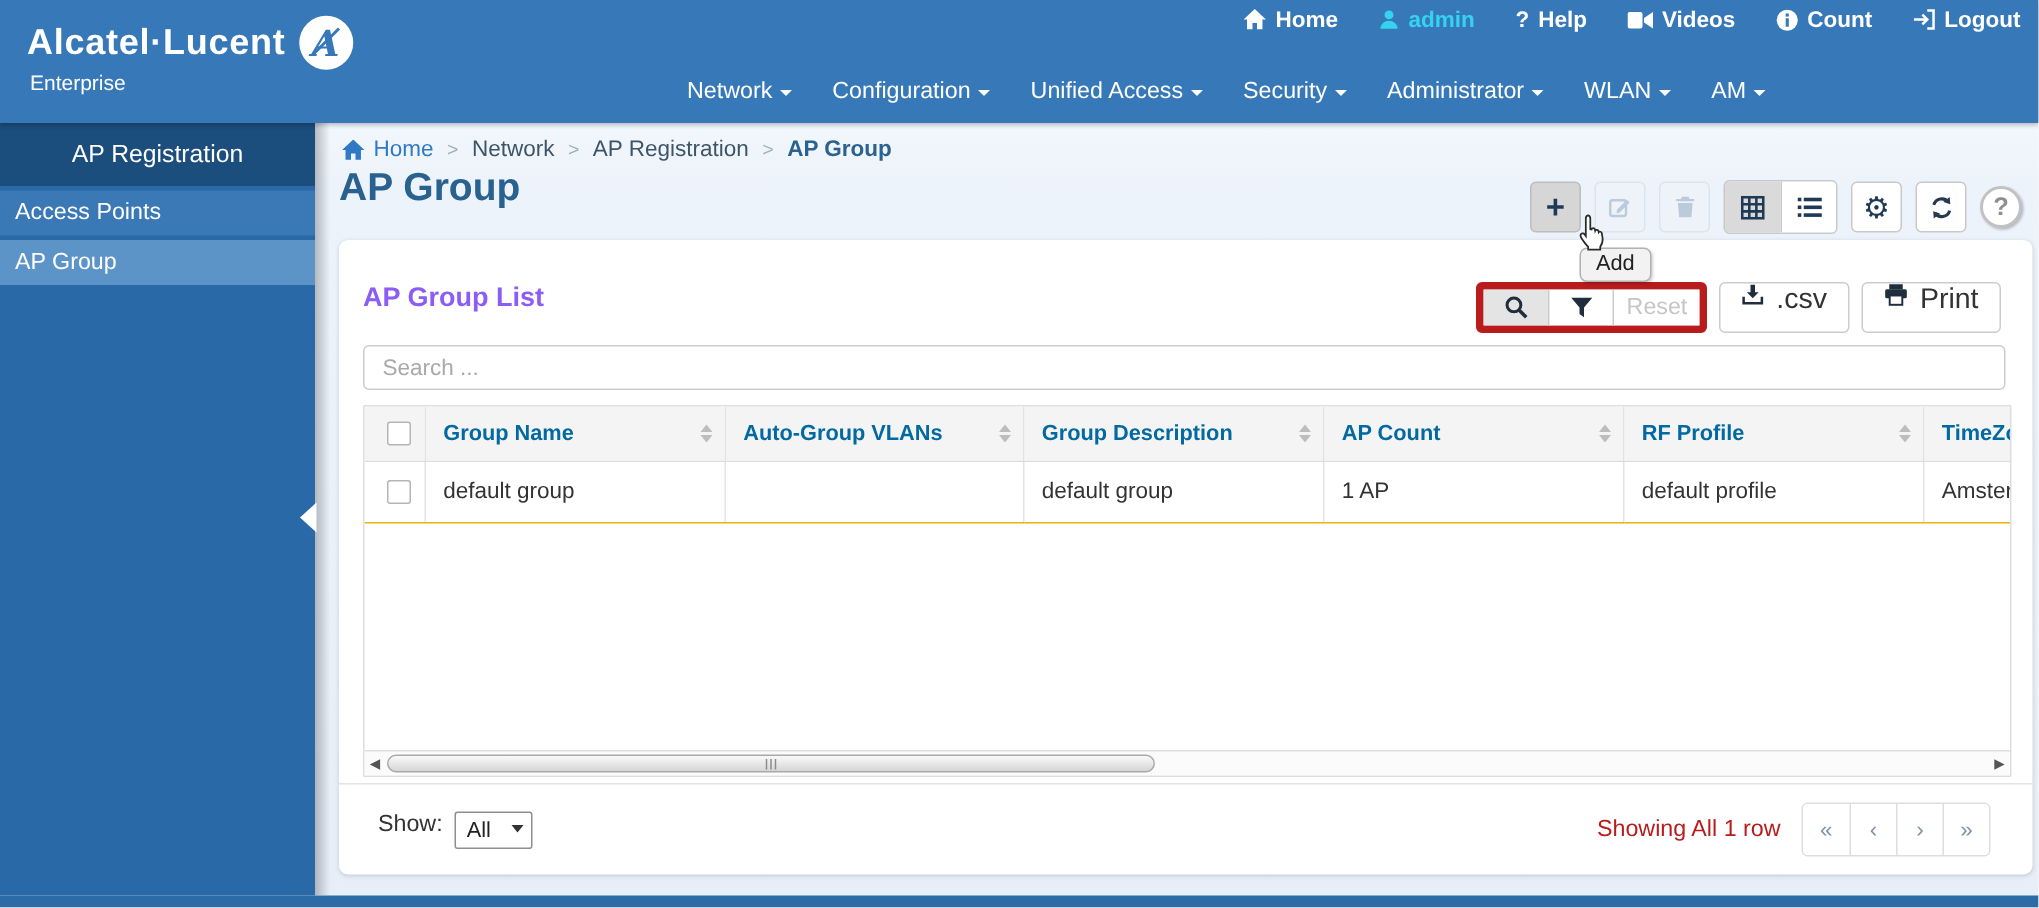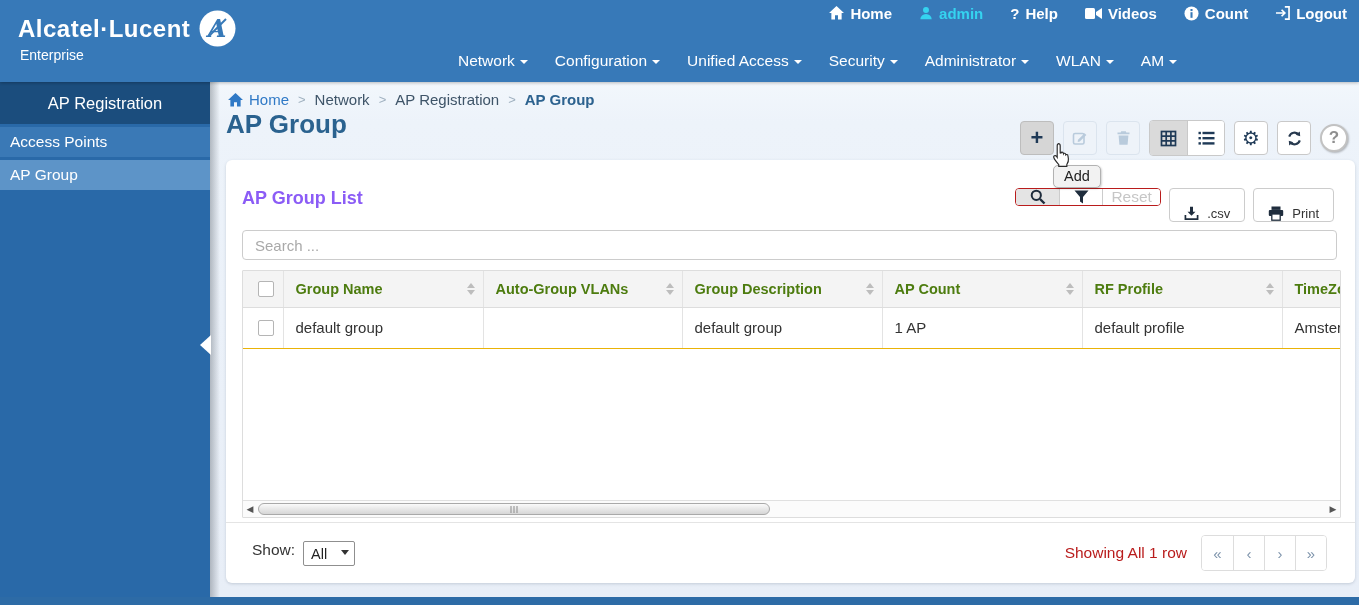--- a/index.html
+++ b/index.html
@@ -60,36 +60,36 @@
   .gear-glyph { font-size:20px; color:#1f3a57; }
   .help-btn { width:28px; height:28px; border-radius:50%; border:2px solid #c2c2c2; background:#fff; color:#8f8f8f; font-weight:bold; font-size:17px; display:flex; align-items:center; justify-content:center; box-shadow:1px 1px 2px rgba(0,0,0,.25); cursor:pointer; }
 
   .tooltip-add { position:absolute; left:843px; top:83px; background:#f2f2f2; border:1px solid #b2b2b2; border-radius:5px; padding:2px 10px 3px; font-size:14.5px; color:#222; z-index:20; box-shadow:1px 1px 2px rgba(0,0,0,.18); }
   .cursor-hand { position:absolute; left:840px; top:60px; z-index:21; }
 
   
   .card { position:absolute; left:16px; right:4px; top:78px; bottom:14px; background:#fff; border-radius:6px; box-shadow:0 1px 3px rgba(110,125,145,.30); z-index:1; }
   .list-title { position:absolute; left:16px; top:28px; font-size:18px; font-weight:bold; color:#8b5cf6; }
   .actions { position:absolute; top:28px; right:21px; display:flex; gap:8px; height:34px; }
-  .abtn { height:34px; border:1px solid #ccc; border-radius:4px; background:#fff; color:#333; font-size:13px; display:flex; align-items:flex-end; gap:8px; padding:0 14px; cursor:pointer; font-family:inherit; }
-  .abtn-group { display:flex; border:1px solid #b91c1c; border-radius:4px; overflow:hidden; height:18px; }
+  .abtn { height:34px; border:1px solid #ccc; border-radius:4px; background:#fff; color:#333; font-size:19px; display:flex; align-items:flex-start; gap:8px; padding:0 14px; cursor:pointer; font-family:inherit; }
+  .abtn-group { display:flex; border:5px solid #b91c1c; border-radius:4px; overflow:hidden; height:34px; }
   .abtn-group .gbtn { border:none; border-radius:0; background:#fff; width:43px; display:flex; align-items:center; justify-content:center; cursor:pointer; }
   .abtn-group .gbtn + .gbtn { border-left:1px solid #ccc; }
   .abtn-group .gbtn.active { background:#e4e4e4; }
   .abtn-group .gbtn.reset { width:58px; color:#c6c6c6; font-size:15.5px; cursor:default; }
 
   .search-input { position:absolute; left:16px; right:18px; top:70px; height:30px; border:1px solid #ccc; border-radius:4px; font-size:15px; color:#333; padding:0 12px; font-family:inherit; outline:none; }
   .search-input::placeholder { color:#a9a9a9; }
 
   
   .scroll-zone { position:absolute; left:16px; top:110px; width:1099px; height:248px; border:1px solid #ddd; border-radius:1px; overflow:hidden; }
   table.grid { border-collapse:collapse; table-layout:fixed; width:1099px; }
   table.grid th, table.grid td { border-right:1px solid #e3e3e3; overflow:hidden; white-space:nowrap; text-align:left; }
   table.grid th:last-child, table.grid td:last-child { border-right:none; }
-  thead th { background:#f4f4f4; height:36px; font-size:14.5px; color:#4d7c0f; font-weight:bold; padding:0 6px 0 12px; border-bottom:1px solid #ddd; position:relative; }
+  thead th { background:#f4f4f4; height:36px; font-size:14.5px; color:#0369a1; font-weight:bold; padding:0 6px 0 12px; border-bottom:1px solid #ddd; position:relative; }
   tbody td { height:41px; font-size:15px; color:#333; padding:0 6px 0 12px; border-bottom:1px solid #eab308; background:#fff; }
   .col-cb { width:40px; } .col-1{width:200px;} .col-2{width:199px;} .col-3{width:200px;} .col-4{width:200px;} .col-5{width:200px;} .col-6{width:60px;}
   .cb { width:16px; height:16px; border:1px solid #b5b5b5; border-radius:2px; background:#fff; margin-left:3px; cursor:pointer; }
   .sort { position:absolute; right:8px; top:50%; transform:translateY(-50%); display:flex; flex-direction:column; gap:2px; }
   .sort .up { width:0;height:0;border-left:4px solid transparent;border-right:4px solid transparent;border-bottom:5px solid #bdbdbd; }
   .sort .dn { width:0;height:0;border-left:4px solid transparent;border-right:4px solid transparent;border-top:5px solid #bdbdbd; }
 
   
   .hscroll { position:absolute; left:0; right:0; bottom:0; height:17px; background:#fbfbfb; border-top:1px solid #e0e0e0; }
   .h-arrow { position:absolute; top:0; width:12px; height:16px; display:flex; align-items:center; justify-content:center; color:#555; font-size:9px; cursor:pointer; }

